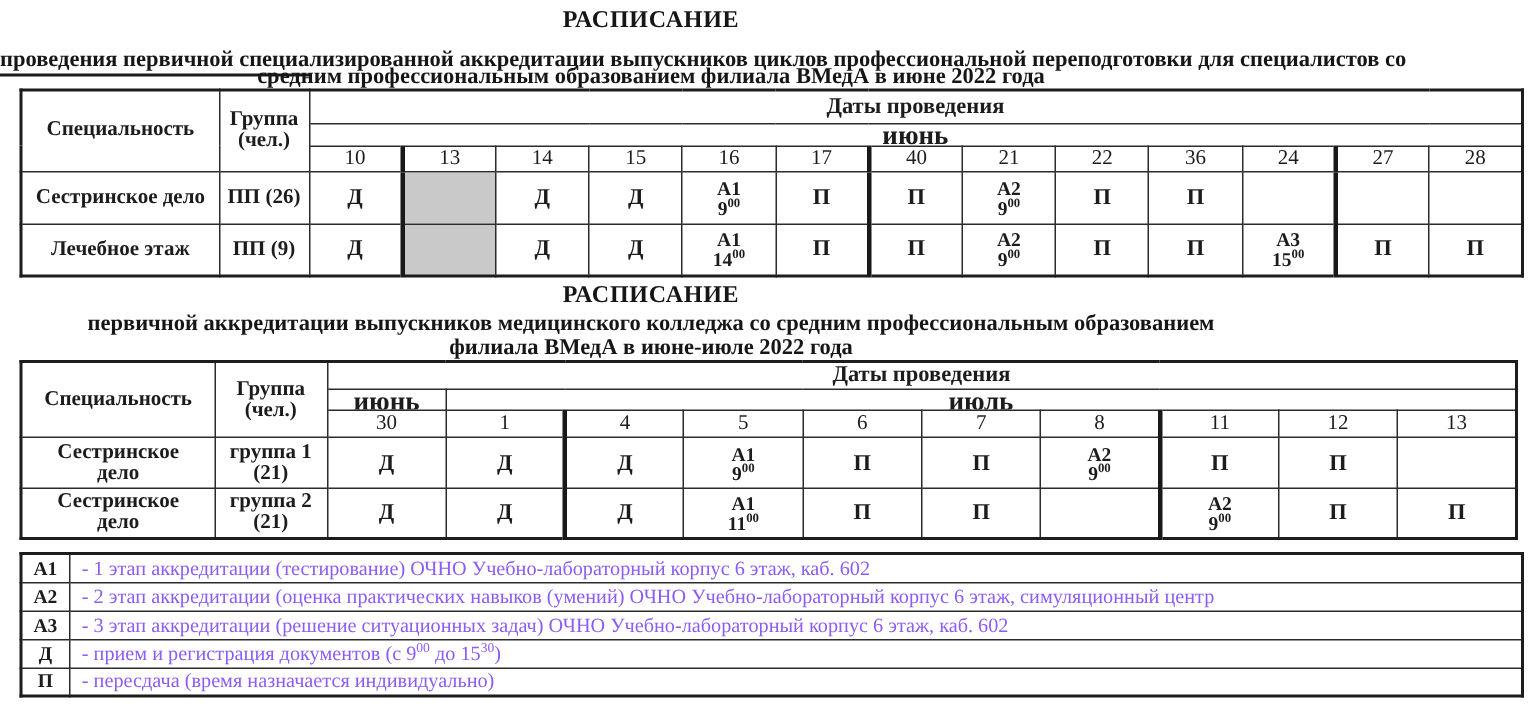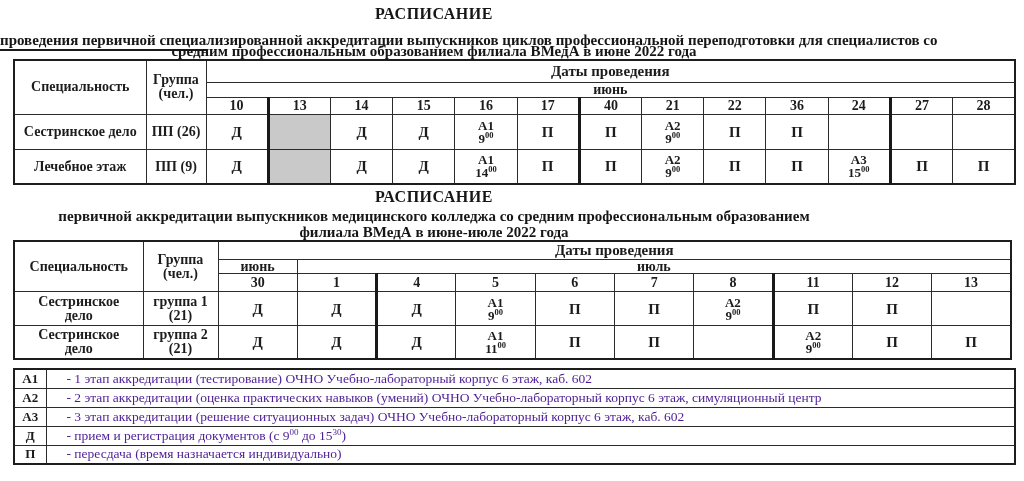--- a/index.html
+++ b/index.html
@@ -18,34 +18,34 @@
      overflow:hidden;}
   
   #t1{left:13px;top:59px;width:1003px;}
   #t1 tr.h1{height:22px;} #t1 tr.h2{height:15px;} #t1 tr.h3{height:16px;} #t1 tr.dr{height:35px;margin-left:24px;}
   
   #t2{left:13px;top:240px;width:999px;}
   #t2 tr.h1{height:18px;} #t2 tr.h2{height:14px;} #t2 tr.h3{height:18px;} #t2 tr.r1{height:34px;} #t2 tr.r2{height:33px;}
   .hdr{font-weight:bold;font-size:14px;line-height:14px;}
   .blk{display:block;line-height:14px;}
   .dh{font-weight:bold;font-size:15px;}
-  .mon{font-weight:bold;font-size:14px;line-height:12px;}
-  .dn{font-weight:bold;font-size:14px;}
+  .mon{font-weight:bold;font-size:18px;line-height:12px;}
+  .dn{font-weight:normal;font-size:14px;}
   .sp,.gr{font-weight:bold;font-size:14px;line-height:15px;}
   .dc{font-weight:bold;font-size:15px;line-height:14px;}
   .st{font-size:13px;line-height:13px;font-weight:bold;}
   .tm{font-size:13px;line-height:13px;font-weight:bold;}
   .tm sup{font-size:8.5px;vertical-align:super;line-height:0;}
   .thL{border-left:3px solid #191919;}
   .shade{background:#c9c9c9;}
   
   #lg{left:13px;top:368px;width:1003px;}
   #lg tr{height:19px;}
   .k{font-weight:bold;font-size:13px;}
-  .desc{font-weight:normal;font-size:13.5px;text-align:left;padding-left:20px;color:#4c1d95;}
+  .desc{font-weight:normal;font-size:13.5px;text-align:left;padding-left:8px;color:#8b5cf6;}
   .desc sup{font-size:9px;vertical-align:super;line-height:0;}
 </style>
 </head>
 <body>
 
 <div class="artifact" style="left:0;top:49px;width:206px;height:2px;"></div>
 
 <div class="title t-big" style="top:6px;">РАСПИСАНИЕ</div>
 <div class="title" style="top:32px;">проведения первичной специализированной аккредитации выпускников циклов профессиональной переподготовки для специалистов со</div>
 <div class="title" style="top:43px;">средним профессиональным образованием филиала ВМедА в июне 2022 года</div>

